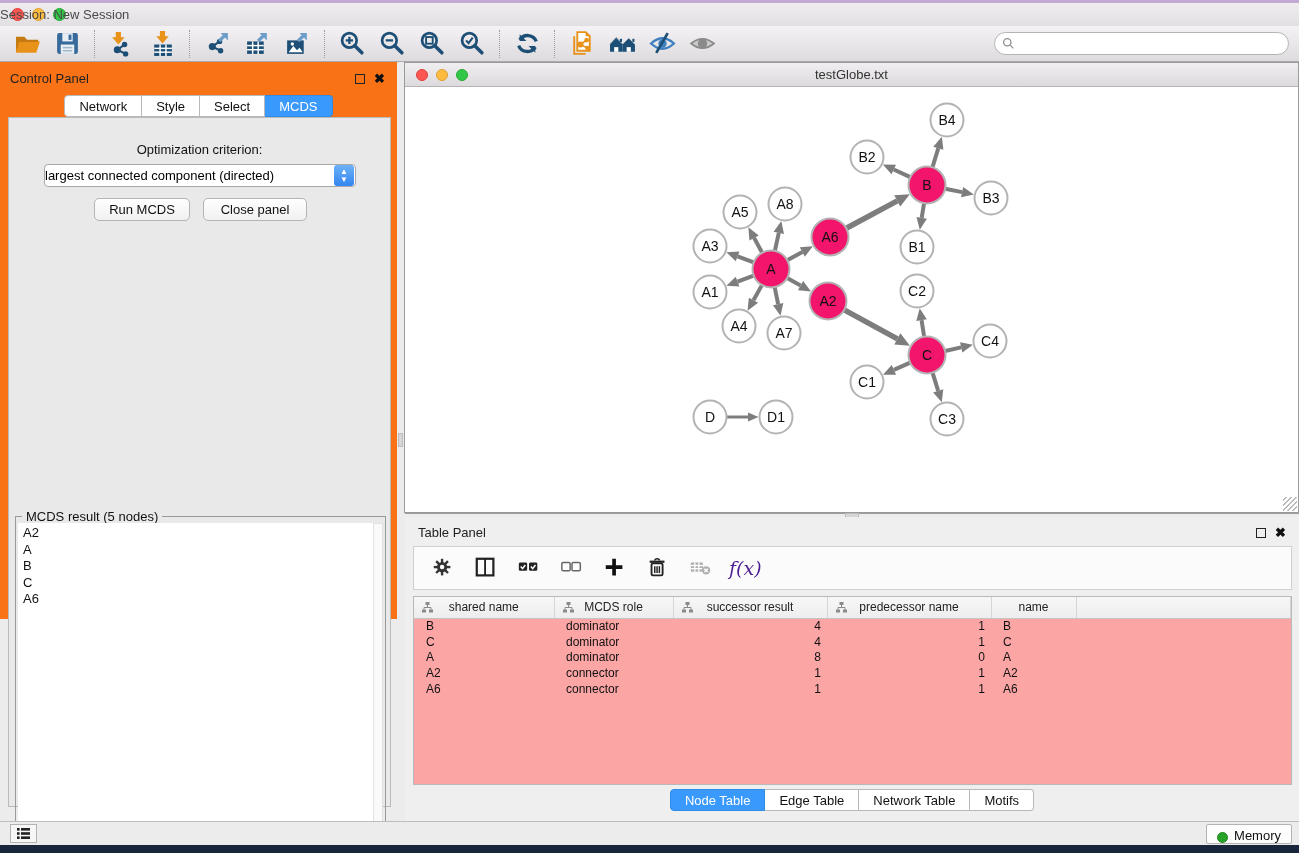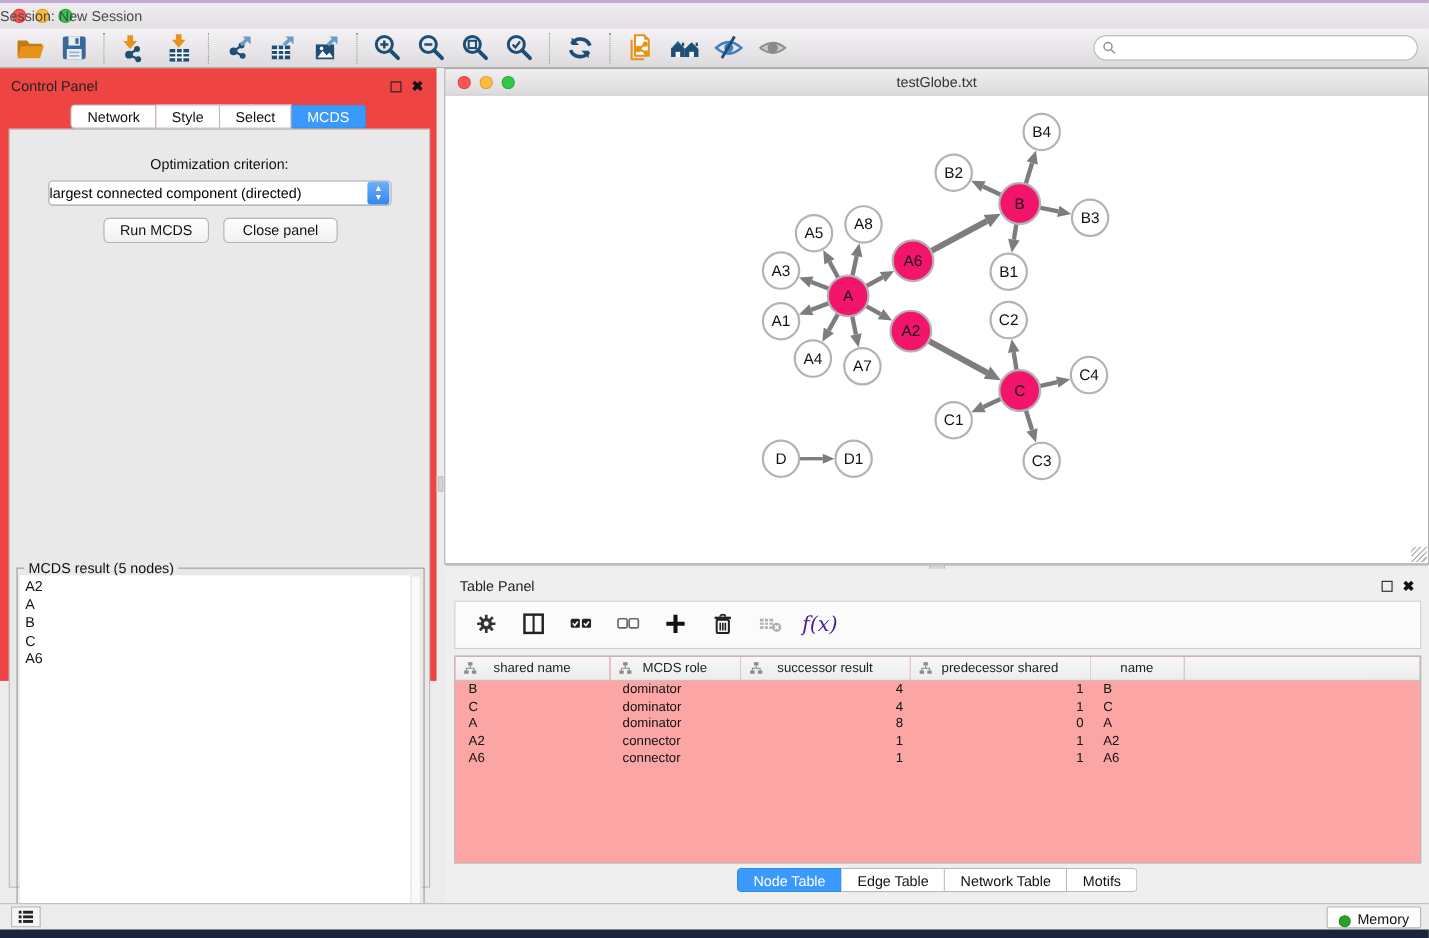--- a/index.html
+++ b/index.html
@@ -31,21 +31,21 @@
   #search-box svg { width:13px; height:13px; }
   #search-input { border:none; outline:none; flex:1; font-size:12px; background:transparent; height:100%; }
 
   
   .panel-head { display:flex; align-items:center; font-size:13px; color:#222; }
   .panel-btns { margin-left:auto; display:flex; gap:9px; align-items:center; font-size:12px; color:#111; }
   .float-box { width:10px; height:10px; border:1.5px solid #222; display:inline-block; }
   .close-x { font-weight:bold; font-size:13px; }
 
   
-  #control-panel { left:0; top:62px; width:397px; height:557px; background:#ef4444;text-decoration:underline; }
+  #control-panel { left:0; top:62px; width:397px; height:557px; background:#f97316;text-decoration:underline; }
   #cp-head { left:10px; top:9px; right:12px; }
   #cp-tabs { left:0; top:33px; width:100%; display:flex; justify-content:center; }
   .tab { height:22px; padding:0 14px; background:#fff; border:1px solid #b9b9b9; border-left:none;
     font-size:13px; display:flex; align-items:center; color:#111; }
   .tab:first-child { border-left:1px solid #b9b9b9; border-radius:4px 0 0 4px; }
   .tab:last-child { border-radius:0 4px 4px 0; }
   .tab.active { background:#3a99fc; border-color:#318ae4; color:#fff; }
   #cp-body { left:8px; top:55px; width:383px; height:690px; border:1px solid #bbb; background:#e9e9e9; }
   #opt-label { top:24px; width:100%; text-align:center; font-size:13px; color:#111; }
   #dropdown { left:35px; top:46px; width:312px; height:23px; background:#fff;
@@ -540,21 +540,21 @@
                 <rect x="4.5" y="1" width="4" height="3" fill="#8a8a8a"></rect>
                 <rect x="1" y="8.5" width="4" height="3" fill="#8a8a8a"></rect>
                 <rect x="8" y="8.5" width="4" height="3" fill="#8a8a8a"></rect>
                 <path d="M6.5 4 v2.5 M3 8.5 V6.5 h7 v2" stroke="#8a8a8a" fill="none"></path>
               </svg><span>successor result</span></th>
             <th><svg class="col-ico" width="13" height="13" viewBox="0 0 13 13">
                 <rect x="4.5" y="1" width="4" height="3" fill="#8a8a8a"></rect>
                 <rect x="1" y="8.5" width="4" height="3" fill="#8a8a8a"></rect>
                 <rect x="8" y="8.5" width="4" height="3" fill="#8a8a8a"></rect>
                 <path d="M6.5 4 v2.5 M3 8.5 V6.5 h7 v2" stroke="#8a8a8a" fill="none"></path>
-              </svg><span>predecessor shared</span></th>
+              </svg><span>predecessor name</span></th>
             <th><span>name</span></th>
             <th></th>
           </tr>
         </thead>
       <tbody id="table-body">
           <tr>
             <td>B</td>
             <td>dominator</td>
             <td class="num">4</td>
             <td class="num">1</td>

